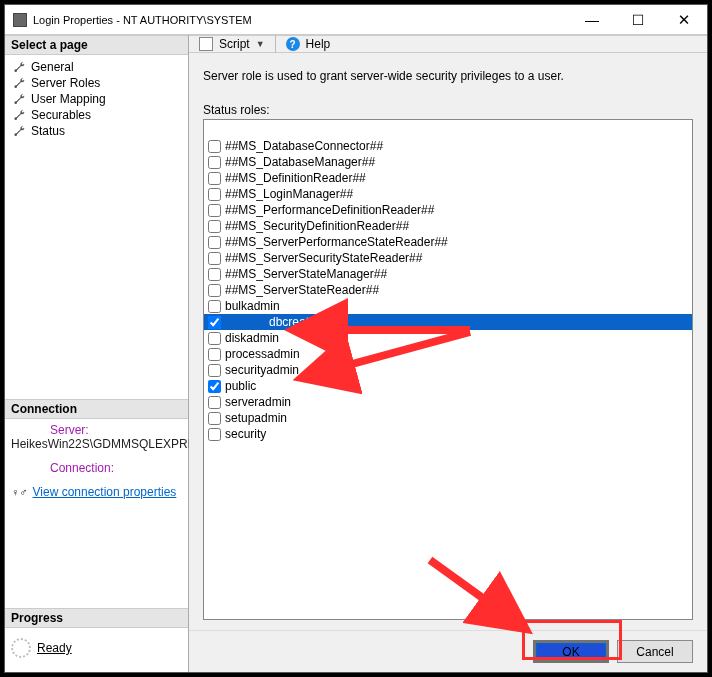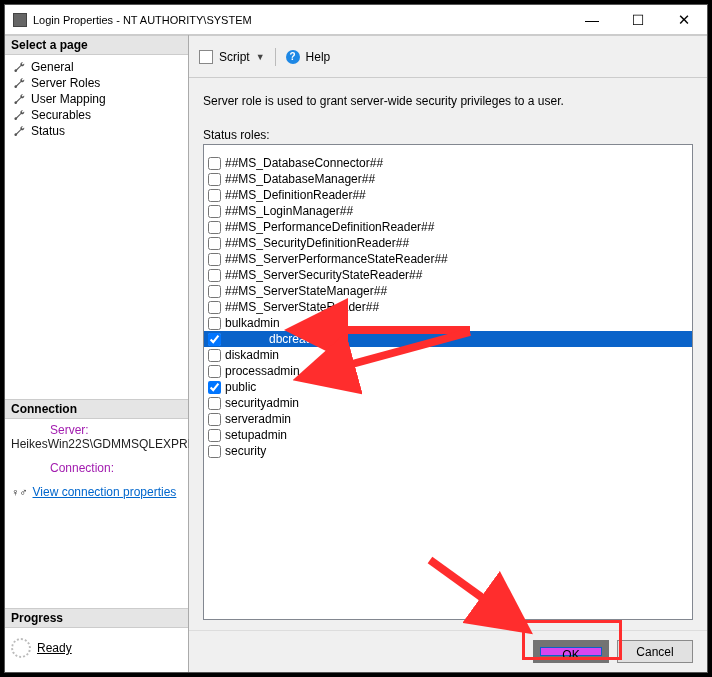--- a/index.html
+++ b/index.html
@@ -109,21 +109,21 @@
   }
   .sidefill { flex: 1; background: #fff; }
   .main {
     flex: 1;
     display: flex;
     flex-direction: column;
     min-width: 0;
     background: #f0f0f0;
   }
   .toolbar {
-    height: 43px;
+    height: 18px;
     display: flex;
     align-items: center;
     gap: 6px;
     padding: 0 10px;
     background: #f0f0f0;
     border-bottom: 1px solid #ccc;
     border-top: 1px solid #ccc;
     font-size: 12px;
   }
   .script-icon {
@@ -152,21 +152,21 @@
     flex-direction: column;
     min-height: 0;
   }
   .desc { margin-bottom: 20px; }
   .listlabel { margin-bottom: 2px; }
   .rolesbox {
     flex: 1;
     border: 1px solid #828790;
     background: #fff;
     overflow: auto;
-    padding: 10px 0;
+    padding: 18px 0;
     min-height: 0;
   }
   .roleitem {
     display: flex;
     align-items: center;
     gap: 4px;
     padding: 0 4px;
     height: 16px;
     line-height: 16px;
     font-size: 12px;
@@ -193,23 +193,23 @@
   }
   .btn {
     min-width: 76px;
     height: 23px;
     border: 1px solid #8a8a8a;
     background: #e1e1e1;
     font-size: 12px;
     cursor: pointer;
   }
   .btn.default {
-    border: 7px solid #737373;
+    border: 3px solid #737373;
     box-shadow: inset 0 0 0 1px #0a63c9;
-    background: #d946ef;
+    background: #1d4ed8;
   }
   
   .anno-box {
     position: absolute;
     border: 3px solid #ff2d2d;
     pointer-events: none;
   }
   svg.anno-overlay {
     position: absolute;
     left:0; top:0;
@@ -356,26 +356,26 @@
             </div>
             <div class="roleitem">
               <input type="checkbox" style="">
               <span>diskadmin</span>
             </div>
             <div class="roleitem">
               <input type="checkbox" style="">
               <span>processadmin</span>
             </div>
             <div class="roleitem">
+              <input type="checkbox" style="">
+              <span>securityadmin</span>
+            </div>
+            <div class="roleitem">
               <input type="checkbox" checked="" style="">
               <span>public</span>
-            </div>
-            <div class="roleitem">
-              <input type="checkbox" style="">
-              <span>securityadmin</span>
             </div>
             <div class="roleitem">
               <input type="checkbox" style="">
               <span>serveradmin</span>
             </div>
             <div class="roleitem">
               <input type="checkbox" style="">
               <span>setupadmin</span>
             </div>
             <div class="roleitem">

